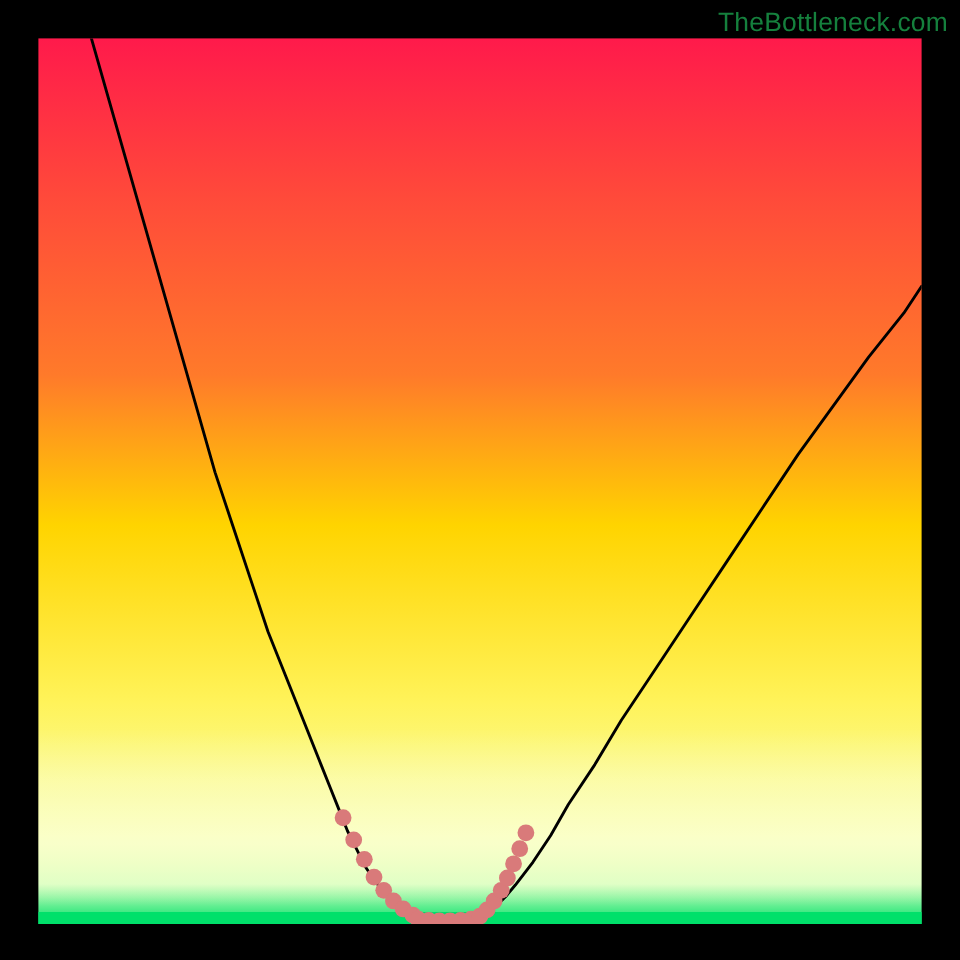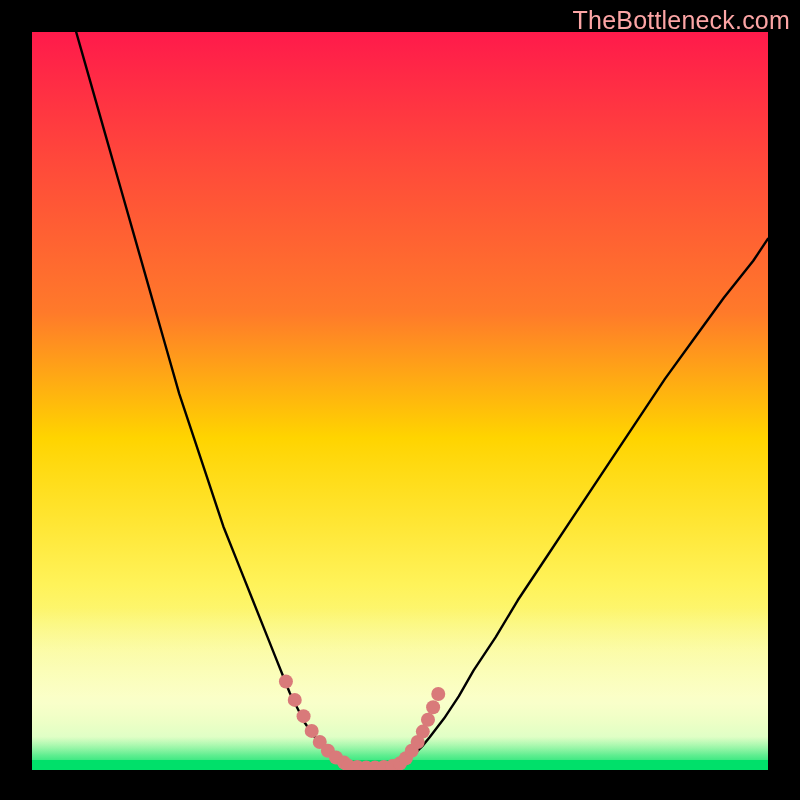--- a/index.html
+++ b/index.html
@@ -16,22 +16,22 @@
     top: 0;
     left: 0;
     width: 800px;
     height: 800px;
     background: #000;
   }
   .watermark {
     position: absolute;
     top: 6px;
     right: 10px;
-    color: #fca5a5;
-    font-size: 25px;
+    color: #15803d;
+    font-size: 22px;
     font-weight: 400;
     letter-spacing: 0.2px;
     z-index: 10;
   }
   svg {
     position: absolute;
     top: 0;
     left: 0;
   }
 </style>

